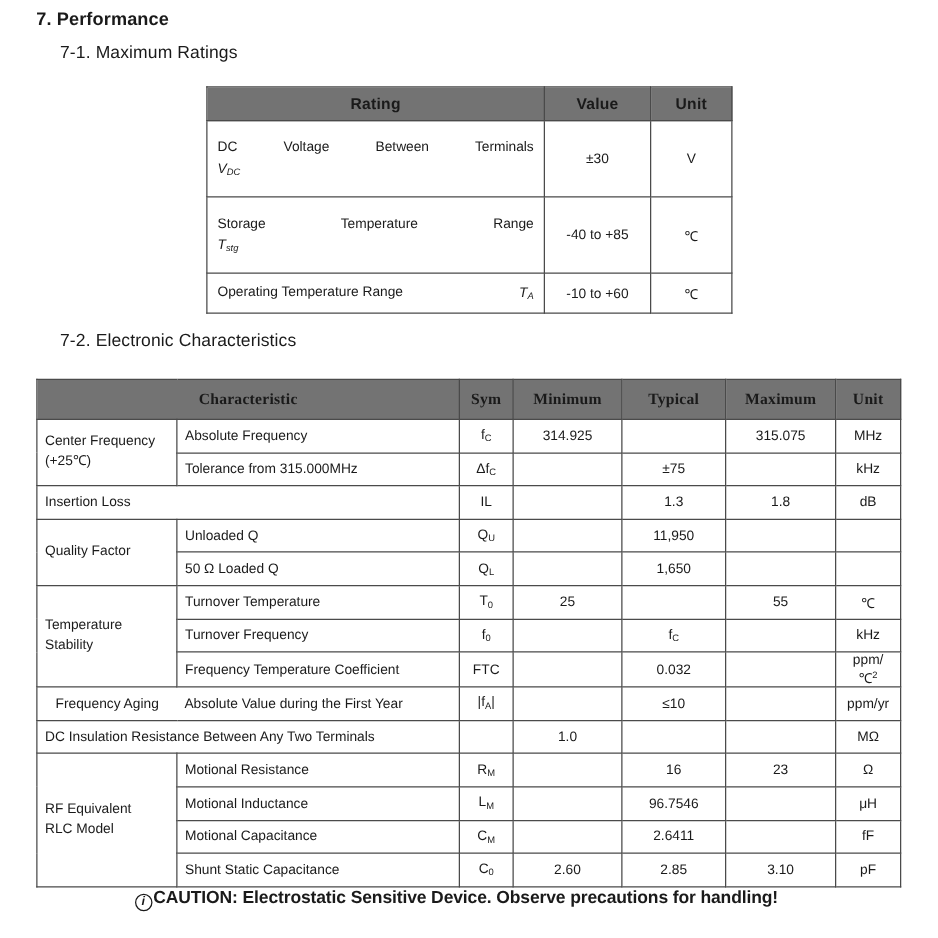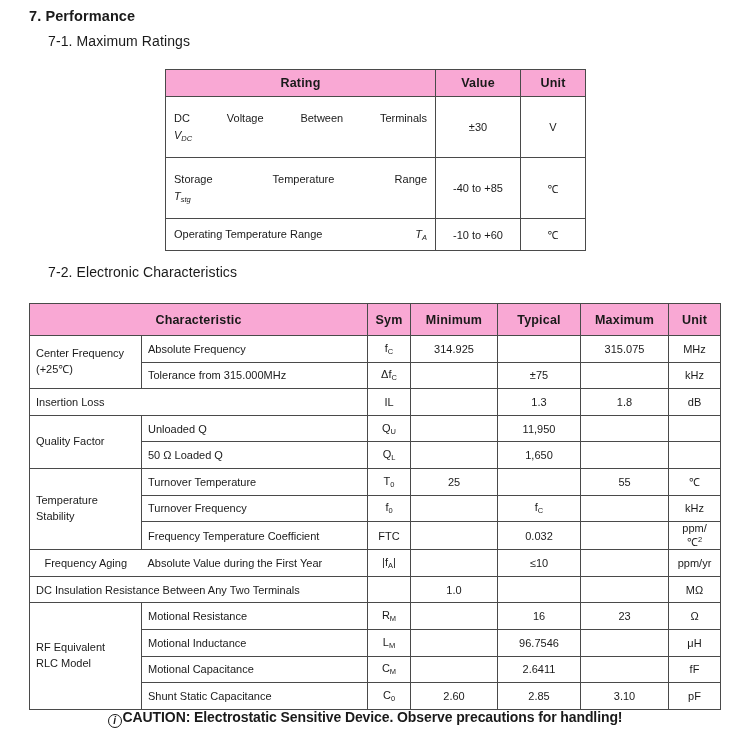--- a/index.html
+++ b/index.html
@@ -32,21 +32,21 @@
   table{border-collapse:collapse;table-layout:fixed;}
   td,th{
     border:1px solid #4a4a4a;
     font-weight:normal;
     font-size:11px;
     padding:0 6px;
     color:#1a1a1a;
     vertical-align:middle;
   }
   .hdr{
-    background:#f9a8d4;
+    background:#737373;
     font-weight:bold;
     text-align:center;
     font-size:12.5px;
     letter-spacing:.2px;
   }
   .c{text-align:center;}
   .l{text-align:left;}
 
   sub{font-size:7.5px;vertical-align:-2px;margin-top:16px;}
   sup{font-size:7.5px;vertical-align:4px;}
@@ -71,21 +71,21 @@
     position:relative;
   }
   .t1 .rating.one .symr{position:absolute;right:8px;top:50%;transform:translateY(-50%);}
   .t1 .sym2{display:block;text-align:left;text-align-last:left;}
 
   
   .t2{
     position:absolute;left:29px;top:303px;
     width:691px;
   }
-  .t2 .hdr{height:31px;}
+  .t2 .hdr{height:31px;font-family:Liberation Serif, serif;}
   .t2 td{height:25.6px;font-size:11px;}
   .t2 .grp{text-align:left;line-height:1.45;}
   .t2 .nobord-r{border-right:none;}
   .t2 .nobord-l{border-left:none;}
 
   
   .caution{
     position:absolute;left:0;right:0;top:709px;
     text-align:center;
     font-size:14px;font-weight:bold;

